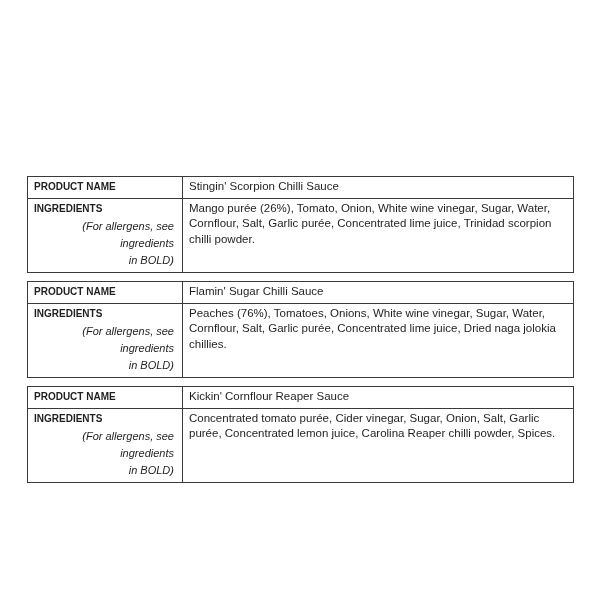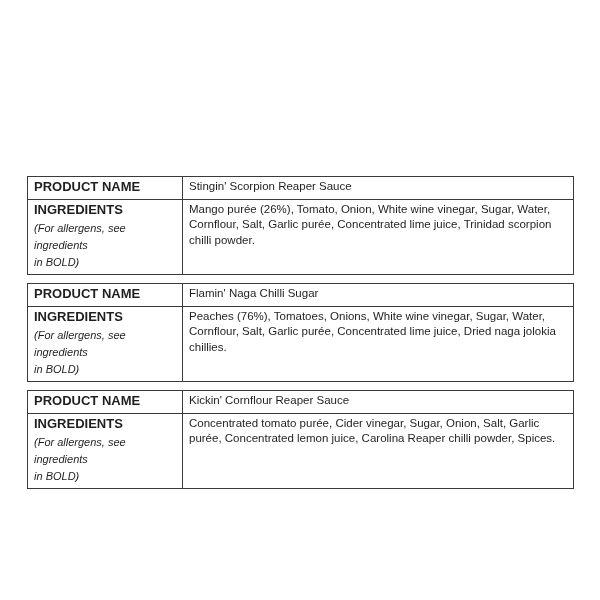--- a/index.html
+++ b/index.html
@@ -32,62 +32,63 @@
     border: 1px solid #3a3a3a;
     vertical-align: top;
     padding: 2px 8px 3px 6px;
     font-size: 11.5px;
     line-height: 1.35;
   }
   col.c-label { width: 155px; }
   col.c-value { width: 391px; }
   .cell-label {
     font-weight: bold;
-    font-size: 13px;
+    font-size: 10px;
     line-height: 15px;
   }
   td.name-value-cell {
     font-size: 11.5px;
     line-height: 15px;
     padding-left: 7px;
   }
   td.ingredients-value-cell {
     font-size: 11.5px;
     line-height: 20px;
     padding-left: 7px;
     padding-right: 9px;
     margin-top: 44px;
   }
   .allergen-note {
     font-style: italic;
     font-weight: normal;
     font-size: 11px;
     line-height: 17px;
     margin-top: 2px;
+    text-align: right;
   }
   .allergen-note b {
     font-weight: normal;
   }
 </style>
 </head>
 <body>
 
 <div class="doc-content">
 
   <table class="product-table">
     <colgroup>
         <col class="c-label">
         <col class="c-value">
       </colgroup>
     <tbody>
       <tr>
         <td>
           <span class="cell-label">PRODUCT NAME</span>
         </td>
-        <td class="name-value-cell">Stingin' Scorpion Reaper Sauce</td>
+        <td class="name-value-cell">Stingin' Scorpion Chilli Sauce</td>
       </tr>
       <tr>
         <td>
           <span class="cell-label">INGREDIENTS</span>
           <div class="allergen-note">
             <span>(For allergens, see ingredients</span><br>
             <span>in </span><b>BOLD</b><span>)</span>
           </div>
         </td>
         <td class="ingredients-value-cell">Mango purée (26%), Tomato, Onion, White wine vinegar, Sugar, Water, Cornflour, Salt, Garlic purée, Concentrated lime juice, Trinidad scorpion chilli powder.</td>
@@ -98,21 +99,21 @@
   <table class="product-table">
     <colgroup>
         <col class="c-label">
         <col class="c-value">
       </colgroup>
     <tbody>
       <tr>
         <td>
           <span class="cell-label">PRODUCT NAME</span>
         </td>
-        <td class="name-value-cell">Flamin' Naga Chilli Sugar</td>
+        <td class="name-value-cell">Flamin' Sugar Chilli Sauce</td>
       </tr>
       <tr>
         <td>
           <span class="cell-label">INGREDIENTS</span>
           <div class="allergen-note">
             <span>(For allergens, see ingredients</span><br>
             <span>in </span><b>BOLD</b><span>)</span>
           </div>
         </td>
         <td class="ingredients-value-cell">Peaches (76%), Tomatoes, Onions, White wine vinegar, Sugar, Water, Cornflour, Salt, Garlic purée, Concentrated lime juice, Dried naga jolokia chillies.</td>

